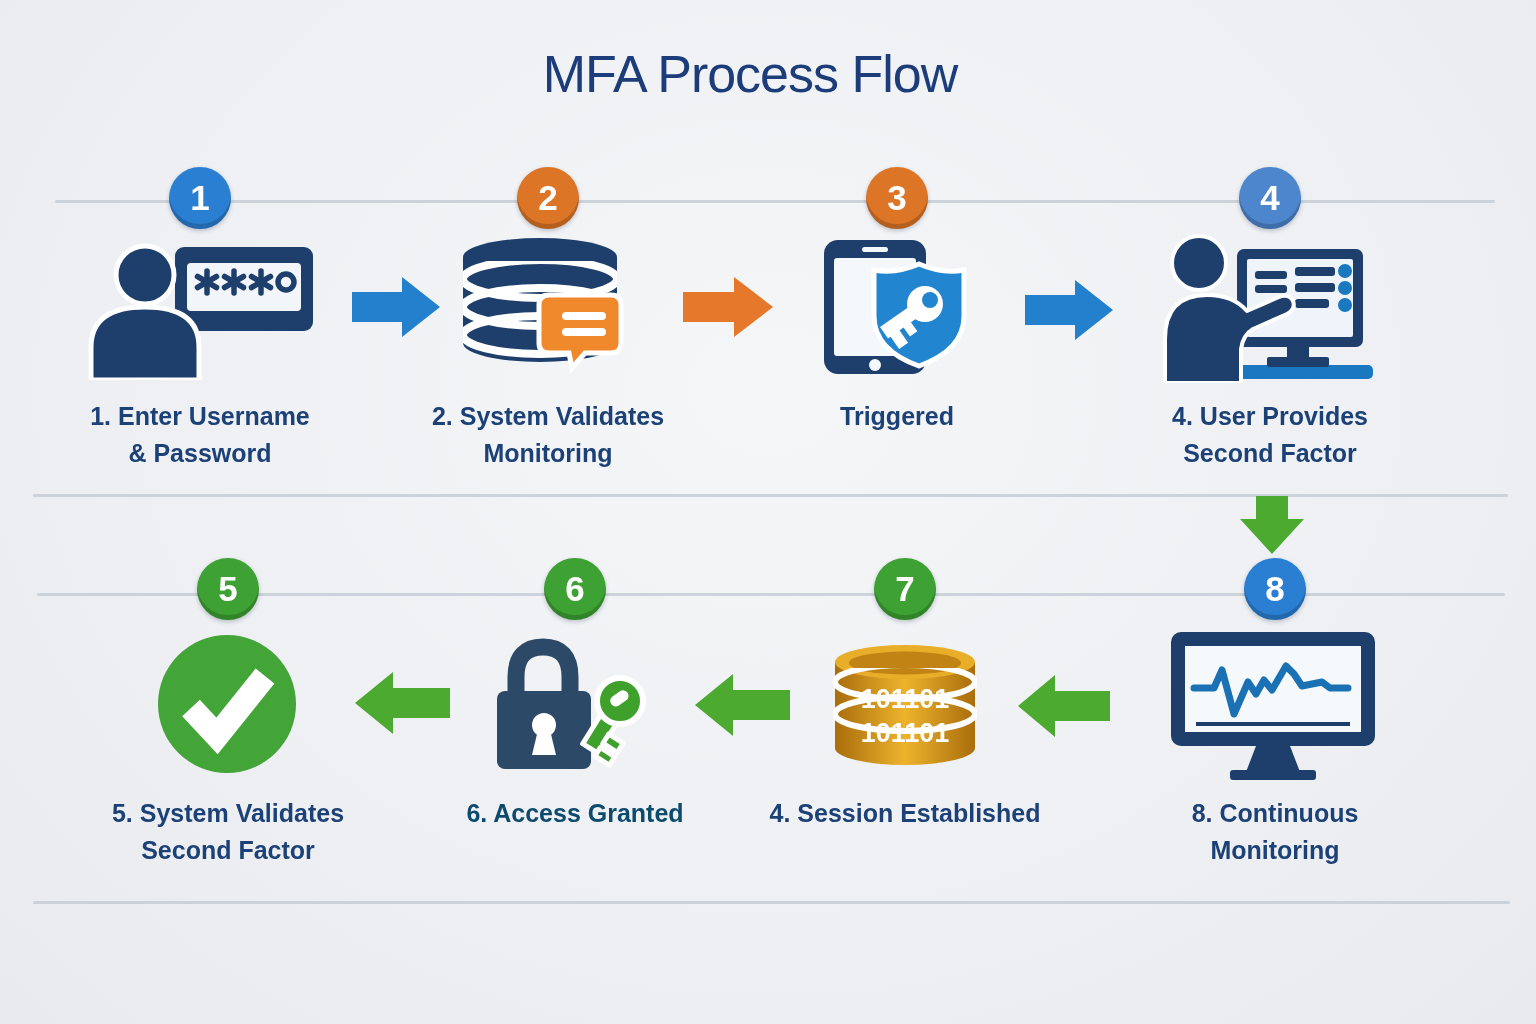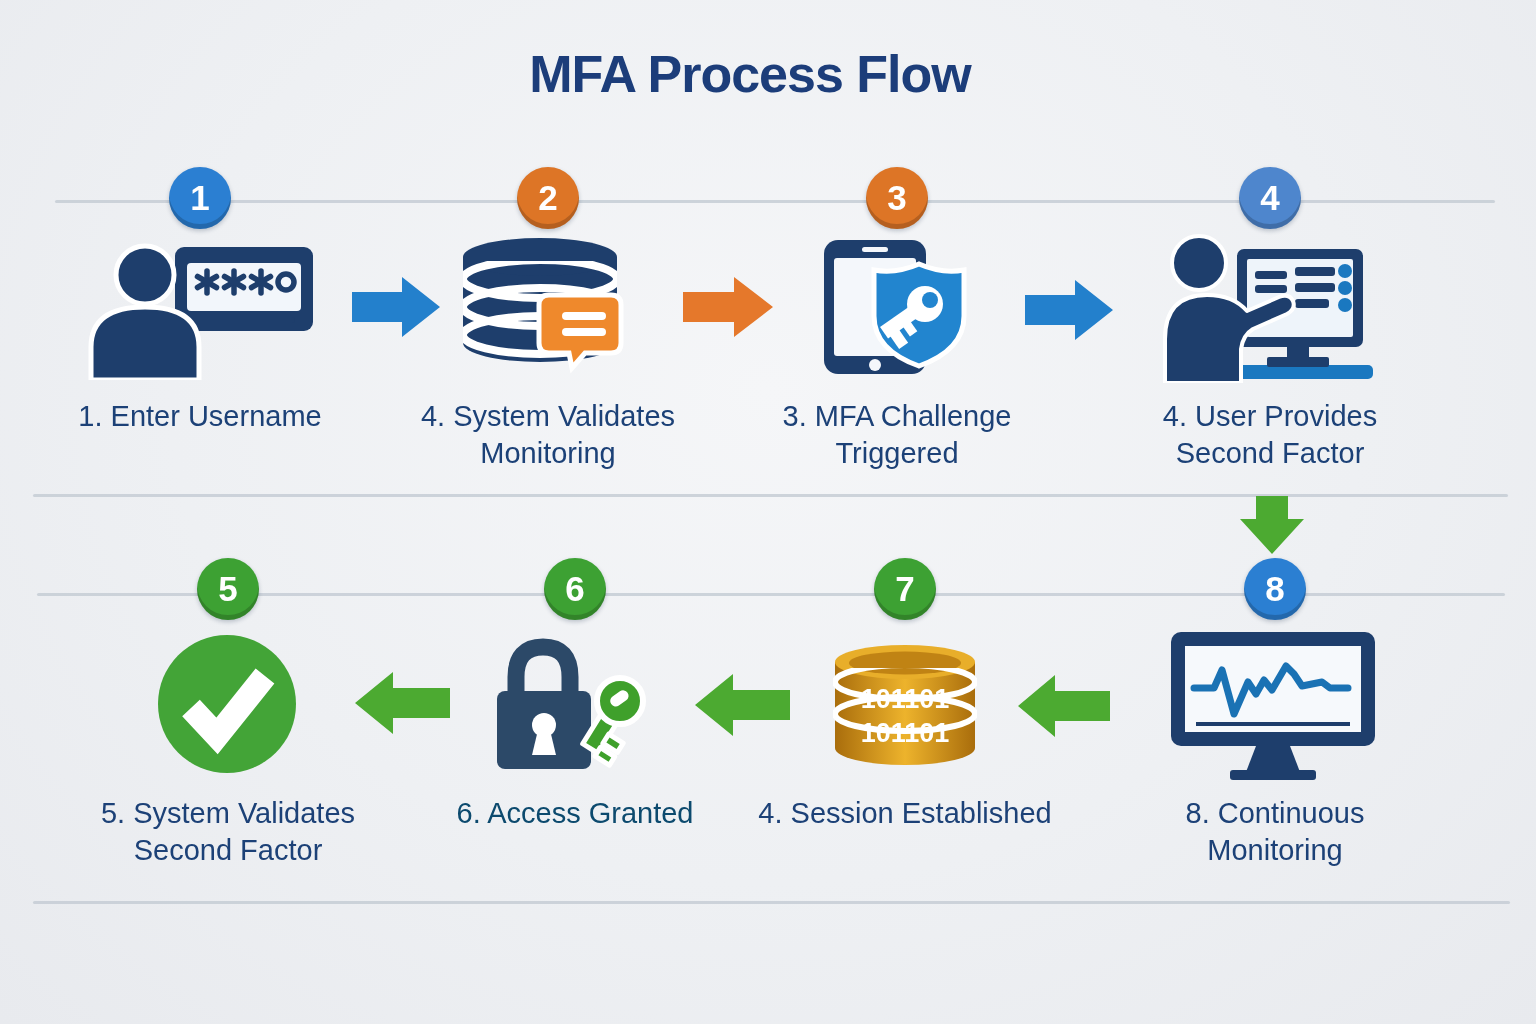--- a/index.html
+++ b/index.html
@@ -5,39 +5,39 @@
   html,body{margin:0;padding:0;}
   body{
     width:1536px;height:1024px;overflow:hidden;
     font-family:"Liberation Sans","DejaVu Sans",sans-serif;
     background:radial-gradient(ellipse at 50% 38%, #f5f6f8 0%, #eef0f3 55%, #e8eaee 100%);
     position:relative;
   }
   .stage{position:absolute;inset:0;}
   .title{
     position:absolute;top:44px;left:0;width:1500px;text-align:center;
-    font-size:52px;font-weight:700;color:#1c3d7a;letter-spacing:-1px;
+    font-size:52px;font-weight:400;color:#1c3d7a;letter-spacing:-1px;
   }
   .hline{position:absolute;height:3px;background:#c6ccd5;opacity:.85;z-index:0;border-radius:2px;}
   .step{position:absolute;width:360px;display:flex;flex-direction:column;align-items:center;z-index:2;}
   .badge{
     width:62px;height:62px;border-radius:50%;
     display:flex;align-items:center;justify-content:center;
     color:#fff;font-size:35px;font-weight:700;
     box-shadow:inset 0 -5px 0 rgba(0,0,0,.18), 0 2px 4px rgba(30,50,80,.25);
     flex:0 0 auto;
   }
   .b-blue{background:#2b7fd2;}
   .b-blue-light{background:#4e86cd;}
   .b-orange{background:#dd7526;}
   .b-green{background:#3da133;}
   .icon-wrap{margin-top:6px;height:145px;display:flex;align-items:center;justify-content:flex-start;}
   .row2 .icon-wrap{margin-top:12px;}
   .label{
-    margin-top:18px;text-align:center;font-size:29px;font-weight:400;
+    margin-top:18px;text-align:center;font-size:25px;font-weight:700;
     color:#1c4177;line-height:37px;
   }
   .row2 .label{}
   .label-green{color:#0c4a6e;}
   .arrow{position:absolute;z-index:1;}
 </style>
 </head>
 <body>
 
 <div class="stage">
@@ -67,20 +67,21 @@
             <line x1="176" y1="36" x2="176" y2="58" transform="rotate(120 176 47)"></line>
         </g>
         <circle cx="201" cy="47" r="8" fill="none" stroke="#1e3e6c" stroke-width="5.5"></circle>
         <rect x="106" y="82" width="104" height="6" rx="3" fill="#1e3e6c"></rect>
         <path d="M6,145 V112 Q6,72 60,72 Q114,72 114,112 V145 Z" fill="#1e3e6c" stroke="#ffffff" stroke-width="5"></path>
         <circle cx="60" cy="40" r="29" fill="#1e3e6c" stroke="#ffffff" stroke-width="5"></circle>
       </svg>
     </div>
     <div class="label">
       <div>1. Enter Username</div>
+        <div>&amp; Password</div>
     </div>
   </div>
 
   <div class="step" style="left:368px;top:167px;">
     <div class="badge b-orange">2</div>
     <div class="icon-wrap">
       <svg viewBox="0 0 170 142" width="170" height="142">
         <defs>
             <clipPath id="dbclip1">
               <rect x="0" y="24" width="154" height="100"></rect>
@@ -92,21 +93,21 @@
           <ellipse cx="77" cy="42" rx="77" ry="19"></ellipse>
           <ellipse cx="77" cy="70" rx="77" ry="19"></ellipse>
           <ellipse cx="77" cy="98" rx="77" ry="19"></ellipse>
         </g>
         <path d="M86,58 h62 q10,0 10,10 v38 q0,10 -10,10 h-26 l-13,15 -3,-15 h-20 q-10,0 -10,-10 v-38 q0,-10 10,-10 z" fill="#ef892c" stroke="#ffffff" stroke-width="5"></path>
         <rect x="99" y="75" width="44" height="8" rx="4" fill="#ffffff"></rect>
         <rect x="99" y="91" width="44" height="8" rx="4" fill="#ffffff"></rect>
       </svg>
     </div>
     <div class="label">
-      <div>4. System Validates</div>
+      <div>2. System Validates</div>
         <div>Monitoring</div>
     </div>
   </div>
 
   <div class="step" style="left:717px;top:167px;">
     <div class="badge b-orange">3</div>
     <div class="icon-wrap">
       <svg viewBox="0 0 150 140" width="150" height="140">
         <rect x="2" y="2" width="102" height="134" rx="14" fill="#1e3e6c"></rect>
         <rect x="12" y="20" width="82" height="98" rx="3" fill="#f4f7fb"></rect>
@@ -118,21 +119,20 @@
             <rect x="12" y="-7" width="38" height="14"></rect>
             <rect x="36" y="-22" width="11" height="16"></rect>
             <rect x="22" y="-18" width="9" height="12"></rect>
           </g>
           <circle r="18" fill="#ffffff"></circle>
           <circle cx="5" cy="-4" r="8" fill="#2285cf"></circle>
         </g>
       </svg>
     </div>
     <div class="label">
-      <div>3. MFA Challenge</div>
         <div>Triggered</div>
     </div>
   </div>
 
   <div class="step" style="left:1090px;top:167px;">
     <div class="badge b-blue-light">4</div>
     <div class="icon-wrap">
       <svg viewBox="0 0 230 150" width="230" height="150">
         <rect x="78" y="132" width="140" height="14" rx="5" fill="#1a78c0"></rect>
         <rect x="132" y="110" width="22" height="16" fill="#1e3e6c"></rect>

